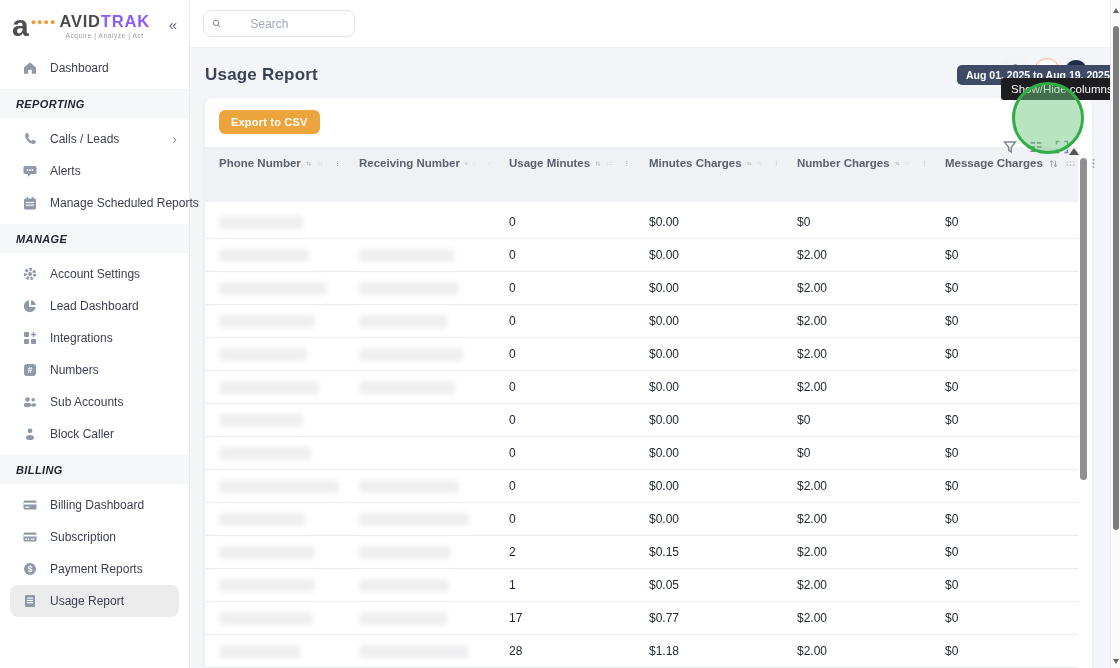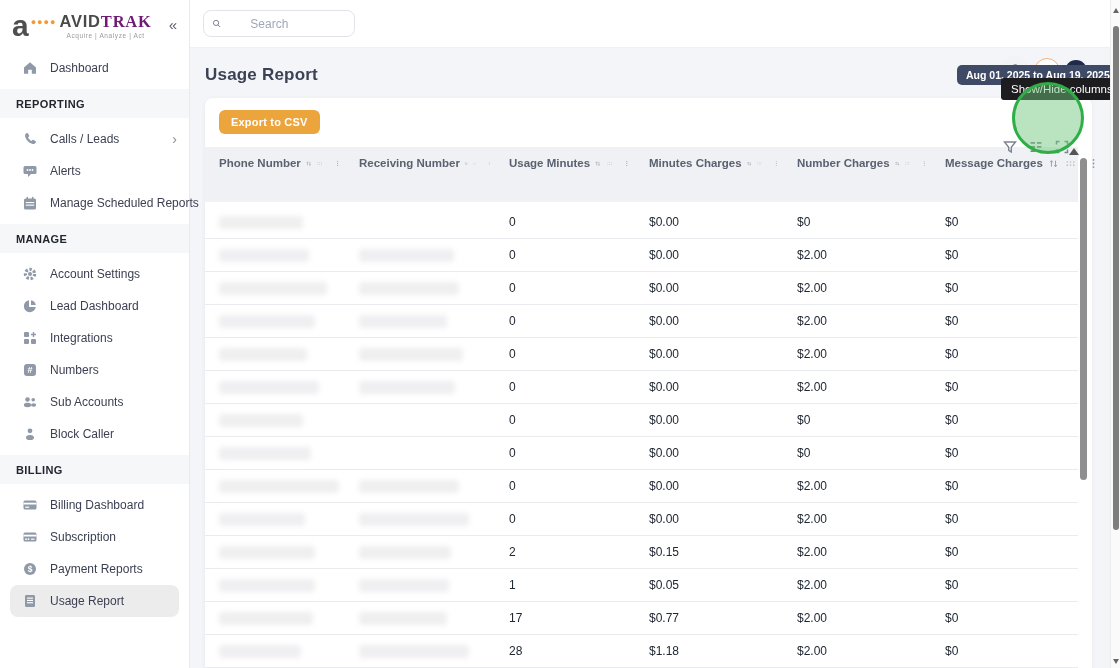--- a/index.html
+++ b/index.html
@@ -7,26 +7,26 @@
     font-family:"Liberation Sans", sans-serif; }
 
   
   .sidebar { position:absolute; left:0; top:0; width:190px; height:668px;
     background:#fff; border-right:1px solid #e9eaee; z-index:5; }
   .logo-row { height:52px; display:flex; align-items:center; padding:0 10px 0 12px; position:relative; }
   .logo-a { font-size:30px; font-weight:bold; color:#4f4f4f; line-height:1; margin-right:2px; }
   .logo-dots { color:#ef9a35; font-size:9px; letter-spacing:1px; position:relative; top:-4px; margin-right:3px; }
   .logo-stack { display:flex; flex-direction:column; }
   .logo-text { font-size:16.5px; font-weight:bold; letter-spacing:.8px; line-height:1.05; }
-  .logo-text .p1 { color:#4a4a4a; } .logo-text .p2 { color:#701a75;font-family:Liberation Serif, serif; }
+  .logo-text .p1 { color:#4a4a4a; } .logo-text .p2 { color:#8b5cf6; }
   .logo-tag { font-size:6.5px; color:#9a9a9a; letter-spacing:.6px; margin-top:1px; text-align:center; }
   .collapse { position:absolute; right:12px; top:16px; color:#5a6170; font-size:15px; cursor:pointer; }
   .section-strip { height:29px; background:#f6f7f9; display:flex; align-items:center;
     padding-left:16px; margin:5px 0; }
-  .section-strip span { font-size:11px; font-weight:bold; color:#23262f; letter-spacing:.4px; }
+  .section-strip span { font-size:11px; font-weight:bold; color:#23262f; letter-spacing:.4px;font-style:italic; }
   .side-item { height:32px; display:flex; align-items:center; padding:0 12px 0 22px; cursor:pointer; }
   .side-item.active { background:#ececec; border-radius:8px; margin:0 10px; padding-left:12px; }
   .side-item .icn { width:16px; height:16px; margin-right:12px; flex:0 0 16px; display:flex; }
   .side-item .lbl { font-size:12px; color:#3b3f51; font-weight:500; white-space:nowrap; }
   .side-item .chev { margin-left:auto; color:#8a8f9c; font-size:14px; line-height:1; }
   .icn svg { width:100%; height:100%; }
 
   
   .topbar { position:absolute; left:190px; top:0; width:930px; height:48px; background:#fff;
     border-bottom:1px solid #eef0f2; z-index:4; }

